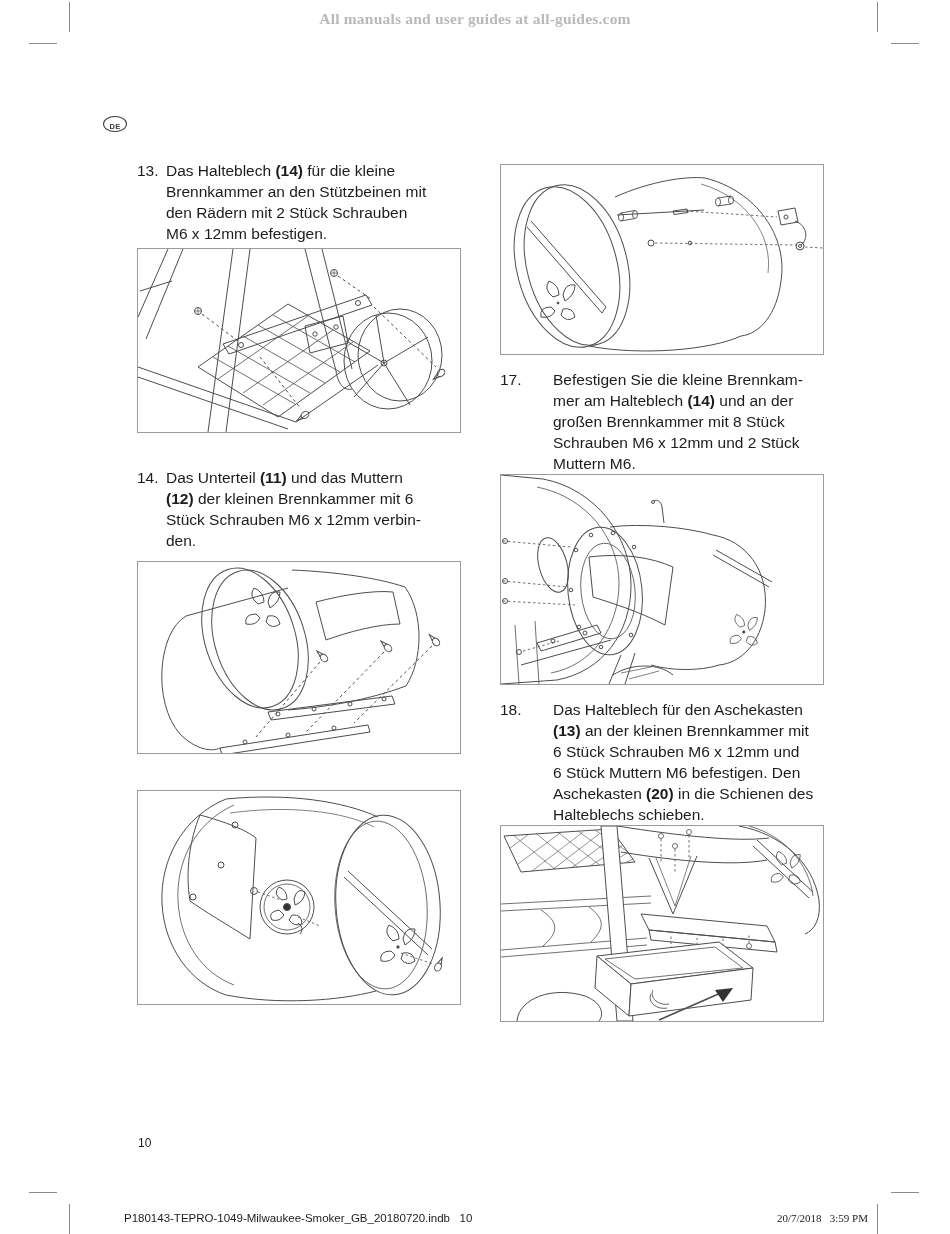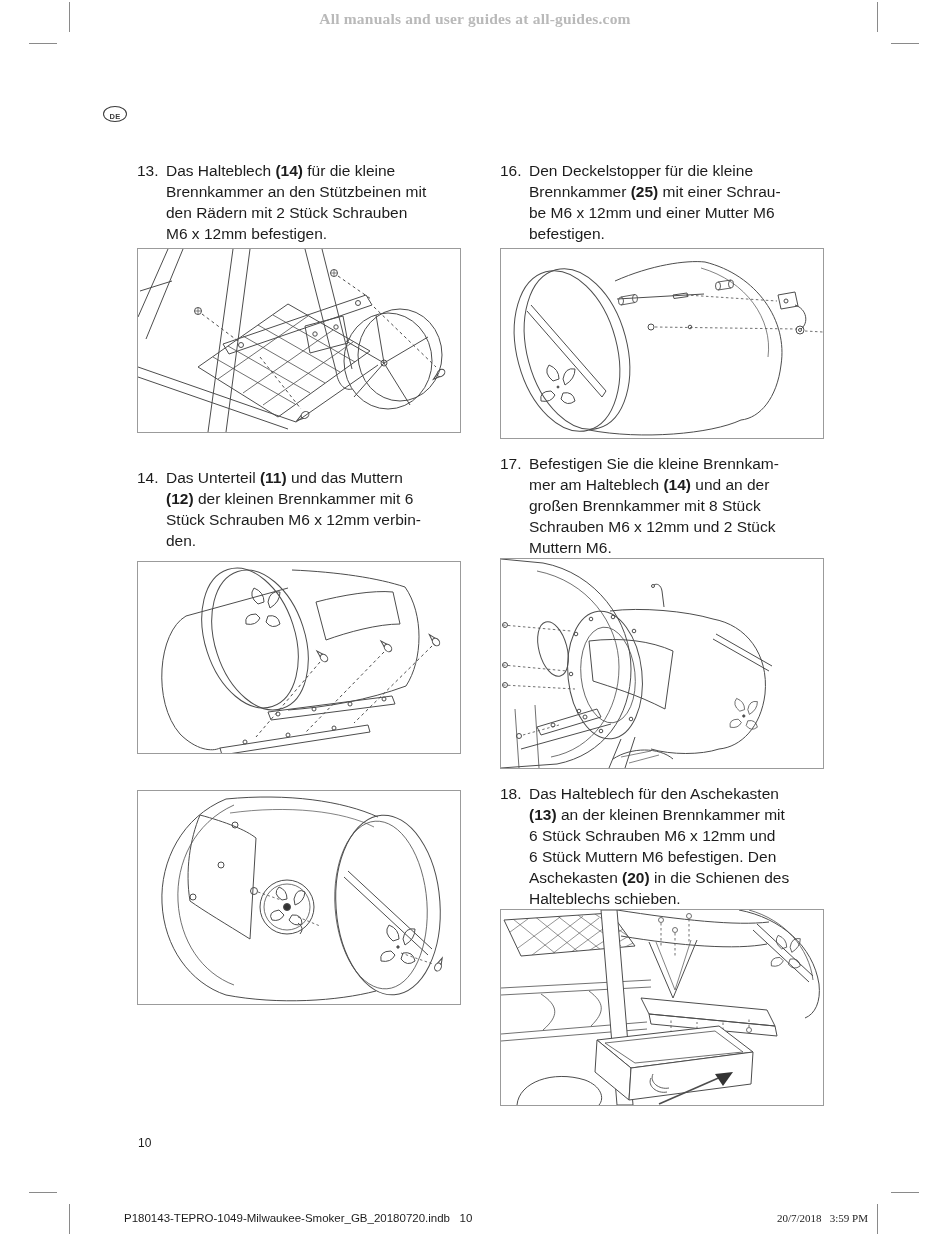--- a/index.html
+++ b/index.html
@@ -9,35 +9,35 @@
   }
   .watermark {
     position:absolute; top:10px; left:0; width:100%; text-align:center;
     font-family:"Liberation Serif", serif; font-weight:bold;
     font-size:15.5px; color:#b9b9b9; letter-spacing:0.2px;
   }
   .cropmark { position:absolute; background:#8a8a8a; }
   .cm-v { width:1px; height:30px; }
   .cm-h { width:28px; height:1px; }
   .de-badge {
-    position:absolute; left:103px; top:106px; width:22px; height:14px;
+    position:absolute; left:103px; top:116px; width:22px; height:14px;
     border:1.5px solid #3a3a3a; border-radius:50%;
     display:flex; align-items:flex-end; justify-content:center;
     font-size:7.5px; font-weight:bold; color:#3a3a3a; letter-spacing:0.3px;
   }
   .col { position:absolute; top:160px; width:324px; }
   .col-left  { left:137px; }
   .col-right { left:500px; }
   .step { display:flex; font-size:15.5px; line-height:21px; }
   .step-number { width:29px; flex:0 0 29px; }
   .step-text { flex:1; }
   .step-text .bold { font-weight:bold; }
   .figure { border:1px solid #9b9b9b; background:#fff; }
   .figure svg { display:block; width:100%; height:auto; }
-  .mt4{margin-top:4px;} .mt10{margin-top:10px;} .mt14{margin-top:14px;}
+  .mt4{margin-top:4px;} .mt10{margin-top:10px;} .mt14{margin-top:14px;gap:24px;}
   .mt18{margin-top:34px;} .mt25{margin-top:25px;} .mt36{margin-top:36px;}
   .page-number { position:absolute; left:138px; top:1136px; font-size:12px; }
   .footer-left {
     position:absolute; left:88px; top:1212px; font-size:11.5px; white-space:pre;margin-left:36px;
   }
   .footer-right {
     position:absolute; right:82px; top:1212px; font-size:11px; white-space:pre;font-family:Liberation Serif, serif;
   }
   .fig-line { stroke:#4d4d4d; fill:none; stroke-width:1; }
 </style>
@@ -206,24 +206,20 @@
               <path d="M-2,-3 l2,-7 l2,7"></path>
             </g>
           <path d="M88,204 C140,214 200,210 238,200"></path>
         </g>
       </svg>
     </div>
   </div>
 
   <div class="col col-right">
 
-    <div class="step">
-      <span class="step-number">16.</span>
-      <div class="step-text"><span>Den Deckelstopper für die kleine</span><br><span>Brennkammer </span><span class="bold">(25)</span><span> mit einer Schrau-</span><br><span>be M6 x 12mm und einer Mutter M6</span><br><span>befestigen.</span></div>
-    </div>
 
     <div class="figure mt4">
       <svg viewBox="0 0 322 189">
         <g class="fig-line">
           <ellipse cx="66" cy="102" rx="50" ry="82" transform="rotate(-15 66 102)"></ellipse>
           <ellipse cx="76" cy="100" rx="50" ry="82" transform="rotate(-15 76 100)"></ellipse>
           <path d="M26,62 L101,148 M30,56 L105,142"></path>
             <path d="M101,148 L105,142"></path>
           <g transform="translate(56,138)">
             <path d="M-4,-6 Q-14,-14 -8,-22 Q2,-18 2,-8 Z"></path>

